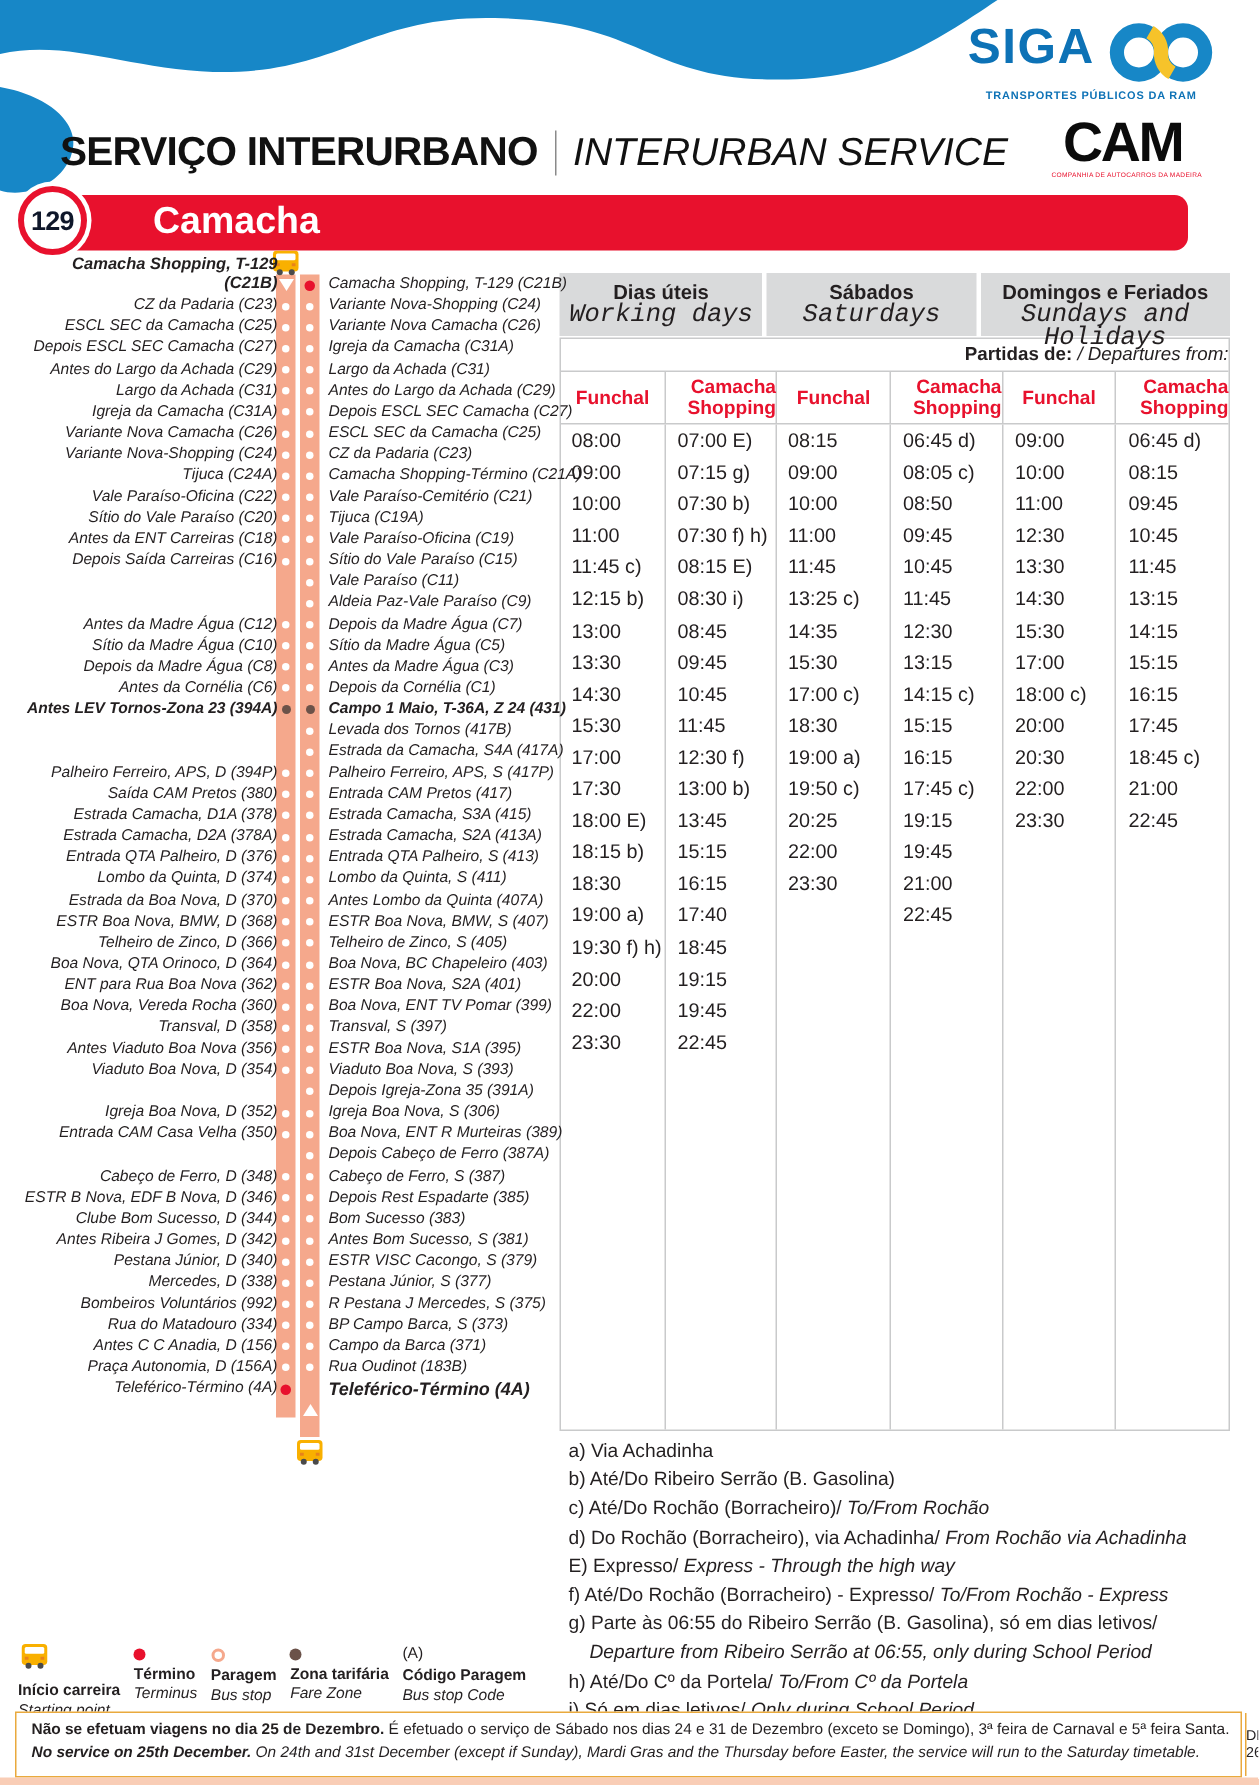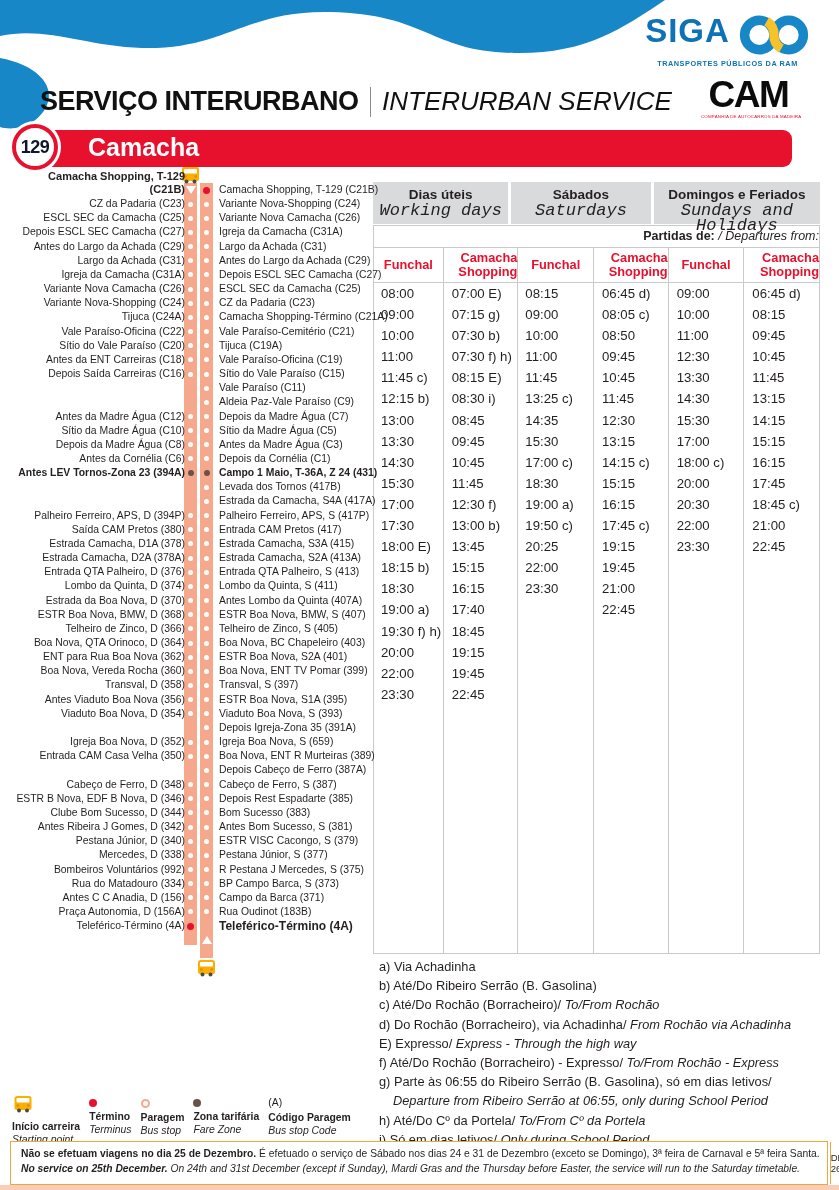--- a/index.html
+++ b/index.html
@@ -15,28 +15,28 @@
   .title-block{position:absolute;left:40px;top:86px;display:flex;align-items:center;gap:11px;}
   .title-pt{font-size:27px;font-weight:800;letter-spacing:-.5px;color:#111;}
   .title-div{width:1.5px;height:30px;background:#8a8a8a;}
   .title-en{font-size:26px;font-style:italic;font-weight:400;color:#111;}
   .cam{position:absolute;left:701px;top:76px;width:95px;text-align:center;}
   .cam-name{font-size:37px;font-weight:800;letter-spacing:-1.5px;line-height:1;color:#0b0b0b;}
   .cam-sub{font-size:4.4px;color:#E8112D;letter-spacing:.2px;margin-top:1px;white-space:nowrap;}
 
   .banner{position:absolute;left:38px;top:130px;width:754px;height:37px;background:#E8112D;
           border-radius:14px 9px 9px 14px;}
-  .banner-text{position:absolute;left:50px;top:3px;font-size:25px;font-weight:800;color:#fff;}
+  .banner-text{position:absolute;left:64px;top:3px;font-size:25px;font-weight:800;color:#fff;}
   .badge{position:absolute;left:12px;top:124px;width:46px;height:46px;border-radius:50%;
          background:#fff;border:4px solid #E8112D;box-shadow:0 0 0 3px #fff;box-sizing:border-box;
          display:flex;align-items:center;justify-content:center;z-index:3;}
   .badge span{color:#0f172a;font-weight:800;font-size:18px;letter-spacing:-.5px;}
 
   
-  .stops{position:absolute;left:0;top:183px;width:376px;height:800px;}
+  .stops{position:absolute;left:0;top:183px;width:376px;height:800px;font-style:italic;}
   .bar{position:absolute;top:0;width:13px;background:#F5A88C;}
   .bar-left{left:184px;height:762px;}
   .bar-right{left:200px;height:775px;}
   .tri-down{position:absolute;left:185.5px;top:3px;width:0;height:0;z-index:2;
             border-left:5px solid transparent;border-right:5px solid transparent;border-top:8px solid #fff;}
   .tri-up{position:absolute;left:201.5px;top:753px;width:0;height:0;z-index:2;
           border-left:5px solid transparent;border-right:5px solid transparent;border-bottom:8px solid #fff;}
   .bus{position:absolute;z-index:2;}
   .bus-top{left:180px;top:-16px;}
   .bus-bottom{left:196px;top:777px;}
@@ -392,21 +392,21 @@
           <div class="sr">Viaduto Boa Nova, S (393)</div>
           <span class="dot dl stop"></span>
           <span class="dot dr stop"></span>
         </div>
         <div class="stop-row">
           <div class="sr">Depois Igreja-Zona 35 (391A)</div>
           <span class="dot dr stop"></span>
         </div>
         <div class="stop-row">
           <div class="sl">Igreja Boa Nova, D (352)</div>
-          <div class="sr">Igreja Boa Nova, S (659)</div>
+          <div class="sr">Igreja Boa Nova, S (306)</div>
           <span class="dot dl stop"></span>
           <span class="dot dr stop"></span>
         </div>
         <div class="stop-row">
           <div class="sl">Entrada CAM Casa Velha (350)</div>
           <div class="sr">Boa Nova, ENT R Murteiras (389)</div>
           <span class="dot dl stop"></span>
           <span class="dot dr stop"></span>
         </div>
         <div class="stop-row">

